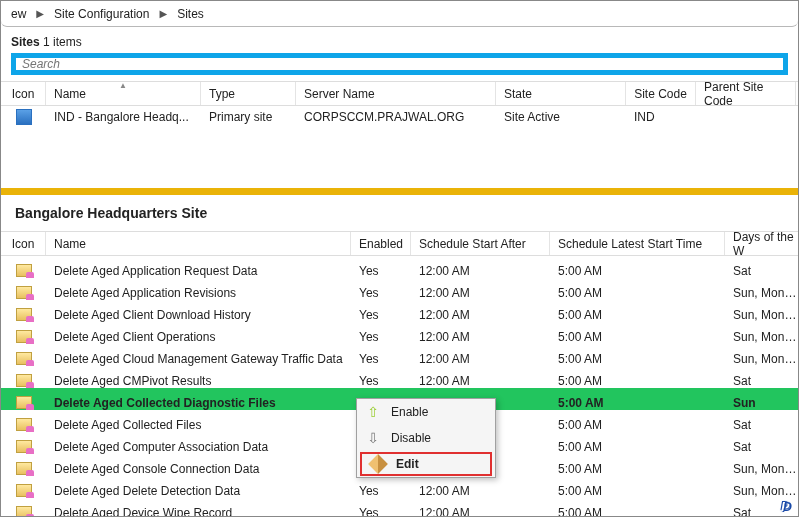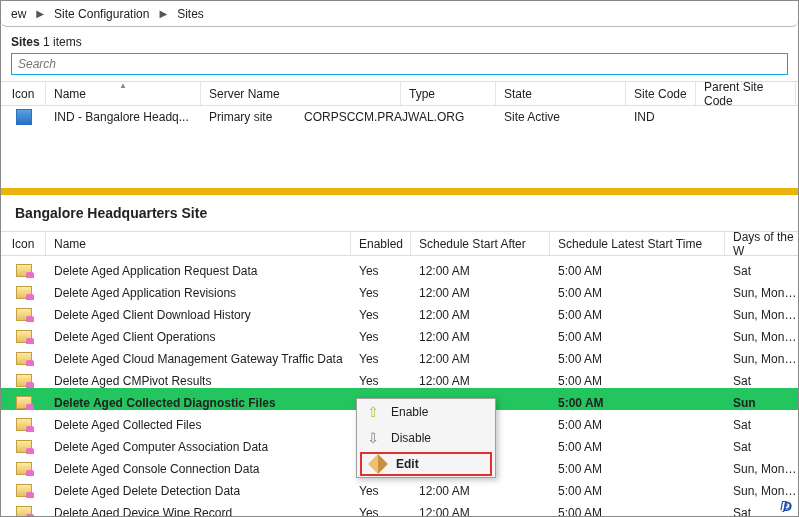--- a/index.html
+++ b/index.html
@@ -9,21 +9,21 @@
 .bc { display: flex; align-items: center; height: 26px; padding: 0 6px; border-bottom: 1px solid #b8b8b8; border-radius: 6px; }
 .bc-sep { color: #555; margin: 0 6px; font-size: 10px; }
 .bc-item { padding: 2px 4px; }
 
 
 .sites-header { padding: 8px 10px 4px 10px; }
 .sites-header b { font-weight: 600; }
 
 
 .search-wrap { padding: 0 10px 6px 10px; }
-.search { width: 100%; height: 22px; border: 1px solid #0ea5e9; padding: 0 6px; font-style: italic; color: #14532d; background: #fff; }
+.search { width: 100%; height: 22px; border: 5px solid #0ea5e9; padding: 0 6px; font-style: italic; color: #14532d; background: #fff; }
 
 
 .grid { border-top: 1px solid #ddd; }
 .grid-head { display: flex; background: #fff; border-bottom: 1px solid #ddd; height: 24px; align-items: center; }
 .grid-head .cell { border-right: 1px solid #e4e4e4; height: 100%; display: flex; align-items: center; padding: 0 8px; color: #333; position: relative; }
 .sort-ind { position: absolute; top: -1px; left: 50%; transform: translateX(-50%); font-size: 8px; color: #888; }
 
 .grid-row { display: flex; height: 22px; align-items: center; }
 .grid-row .cell { padding: 0 8px; overflow: hidden; white-space: nowrap; text-overflow: ellipsis; }
 
@@ -38,21 +38,21 @@
 .drow { display: flex; height: 22px; align-items: flex-end; }
 .drow .cell { padding: 0 8px; overflow: hidden; white-space: nowrap; text-overflow: ellipsis; }
 .drow.selected { background: #22c55e; font-weight: bold; }
 
 
 .c-icon { width: 45px; flex: 0 0 45px; display: flex; justify-content: center; }
 .c-name { width: 155px; flex: 0 0 155px; }
 .c-type { width: 95px; flex: 0 0 95px; }
 .c-server { width: 200px; flex: 0 0 200px; }
 .c-state { width: 130px; flex: 0 0 130px; }
-.c-code { width: 70px; flex: 0 0 70px; }
+.c-code { width: 70px; flex: 0 0 70px; justify-content: center; }
 .c-parent { width: 100px; flex: 0 0 100px; }
 
 
 .d-icon { width: 45px; flex: 0 0 45px; display: flex; justify-content: center; }
 .d-name { width: 305px; flex: 0 0 305px; }
 .d-enabled { width: 60px; flex: 0 0 60px; }
 .d-start { width: 139px; flex: 0 0 139px; }
 .d-latest { width: 175px; flex: 0 0 175px; }
 .d-days { width: 80px; flex: 0 0 80px; }
 
@@ -101,25 +101,25 @@
 
 <div class="grid">
   <div class="grid-head">
     <div class="cell c-icon">
         <span>Icon</span>
       </div>
     <div class="cell c-name">
         <span>Name</span>
         <span class="sort-ind">▲</span>
       </div>
+    <div class="cell c-type">
+        <span>Type</span>
+      </div>
     <div class="cell c-server">
         <span>Server Name</span>
-      </div>
-    <div class="cell c-type">
-        <span>Type</span>
       </div>
     <div class="cell c-state">
         <span>State</span>
       </div>
     <div class="cell c-code">
         <span>Site Code</span>
       </div>
     <div class="cell c-parent">
         <span>Parent Site Code</span>
       </div>

